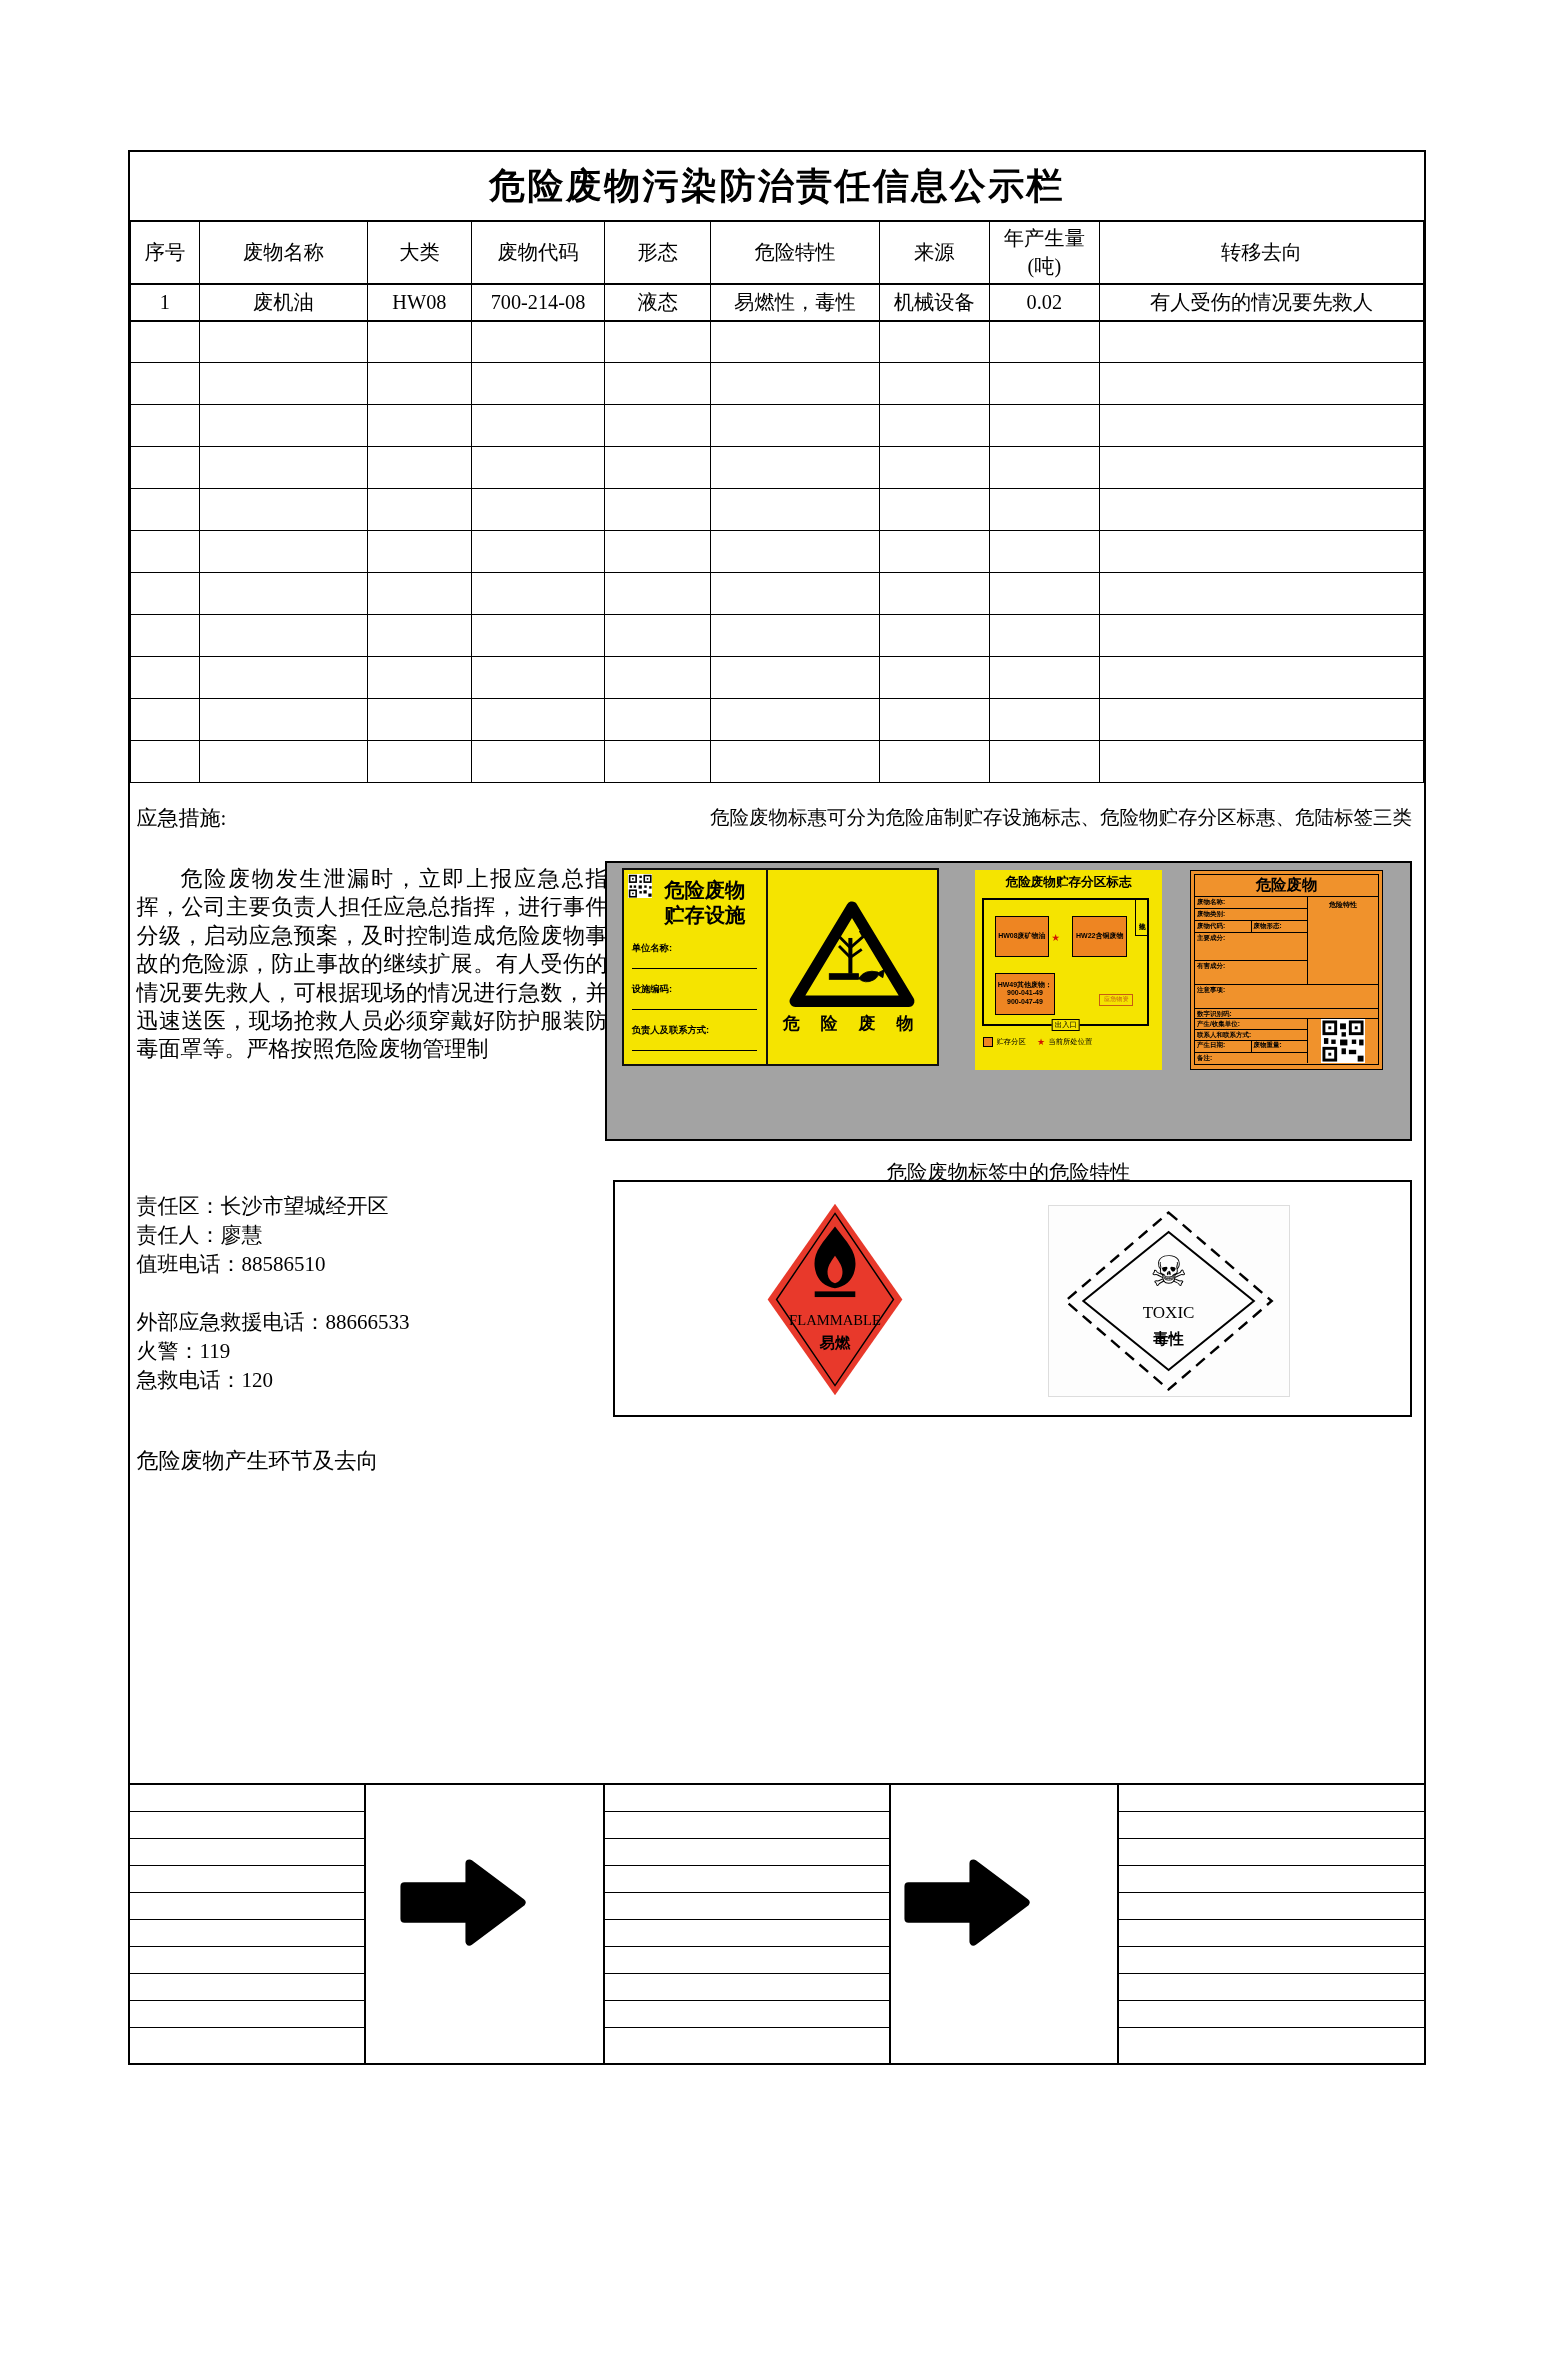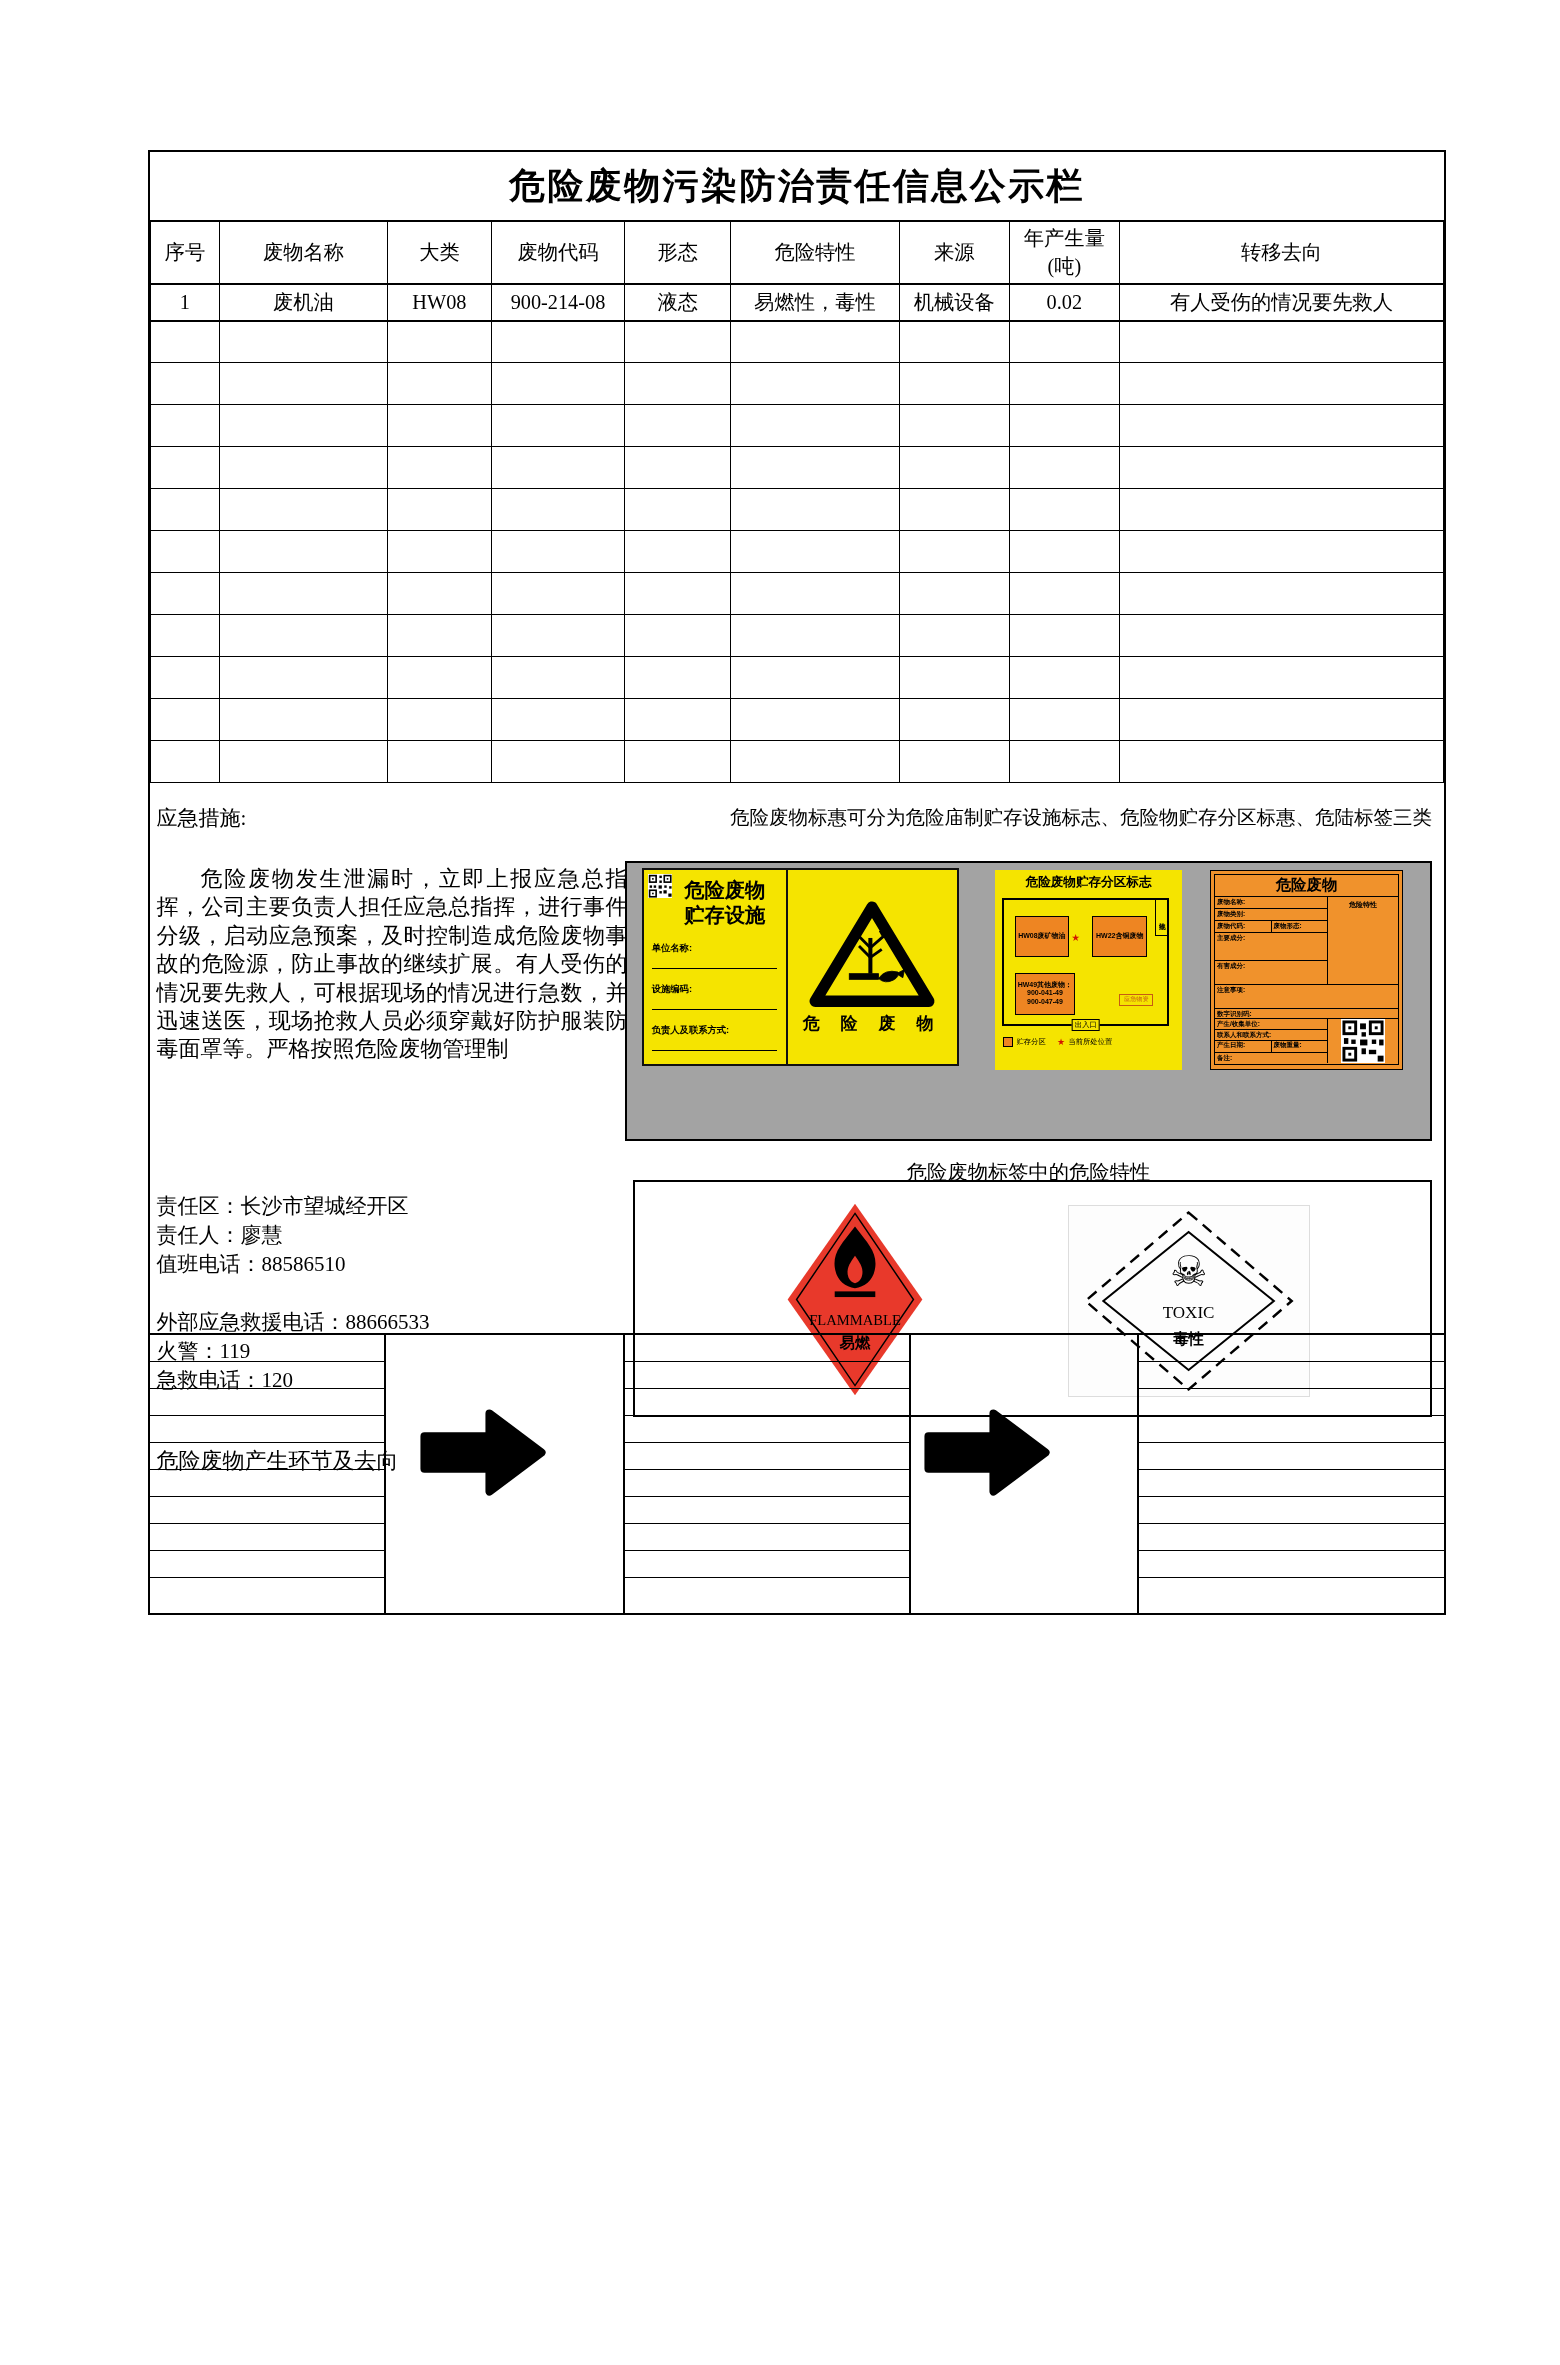--- a/index.html
+++ b/index.html
@@ -1,18 +1,18 @@
 <!DOCTYPE html>
 <html style="font-size:13px"><head>
 <meta charset="utf-8">
 <style>
   html,body{margin:0;padding:0;background:#ffffff;}
   .page{position:relative;width:1560px;height:2366px;background:#fff;overflow:hidden;
         font-family:"Liberation Serif","DejaVu Serif",serif;color:#000;}
-  .doc{position:absolute;left:148px;top:150px;width:1298px;height:1465px;
+  .doc{position:absolute;left:128px;top:150px;width:1298px;height:1915px;
        border:2.4px solid #000;box-sizing:border-box;background:#fff;}
   
   .doc-title{position:absolute;left:0;right:0;top:0;height:68px;border-bottom:2.4px solid #000;
        display:flex;align-items:center;justify-content:center;
        font-size:36px;font-weight:bold;letter-spacing:2.4px;}
   
   table.main{position:absolute;left:0;top:68px;width:100%;border-collapse:collapse;table-layout:fixed;}
   table.main th, table.main td{border:1.6px solid #000;text-align:center;vertical-align:middle;
        font-size:20.3px;font-weight:normal;padding:0 1.6px;overflow:hidden;}
   table.main tr.hdr{height:63px;}
@@ -125,21 +125,21 @@
           <th>形态</th>
           <th>危险特性</th>
           <th>来源</th>
           <th>年产生量(吨)</th>
           <th>转移去向</th>
         </tr>
         <tr class="data">
           <td>1</td>
           <td>废机油</td>
           <td>HW08</td>
-          <td>900-214-08</td>
+          <td>700-214-08</td>
           <td>液态</td>
           <td>易燃性，毒性</td>
           <td>机械设备</td>
           <td>0.02</td>
           <td>有人受伤的情况要先救人</td>
         </tr>
       <tr class="empty">
             <td></td>
             <td></td>
             <td></td>

